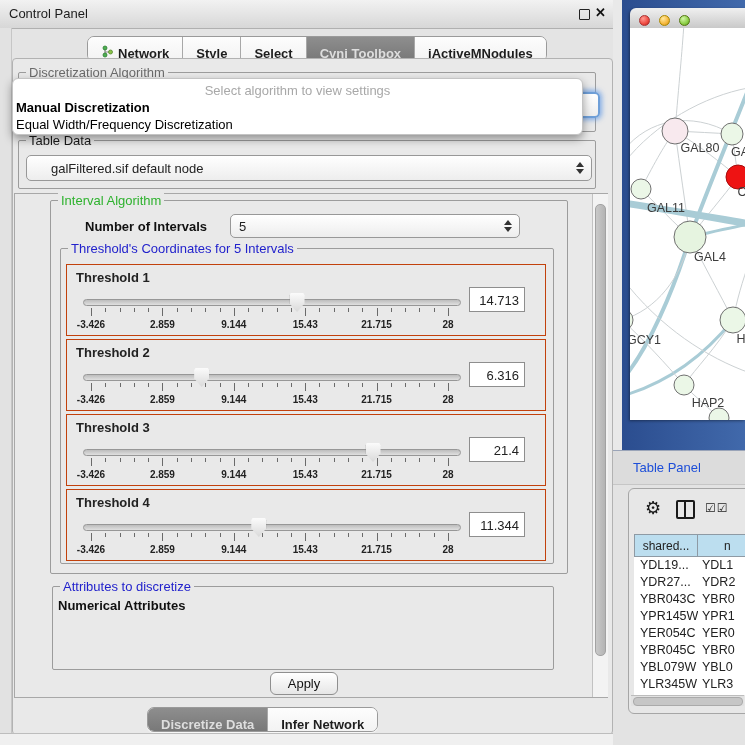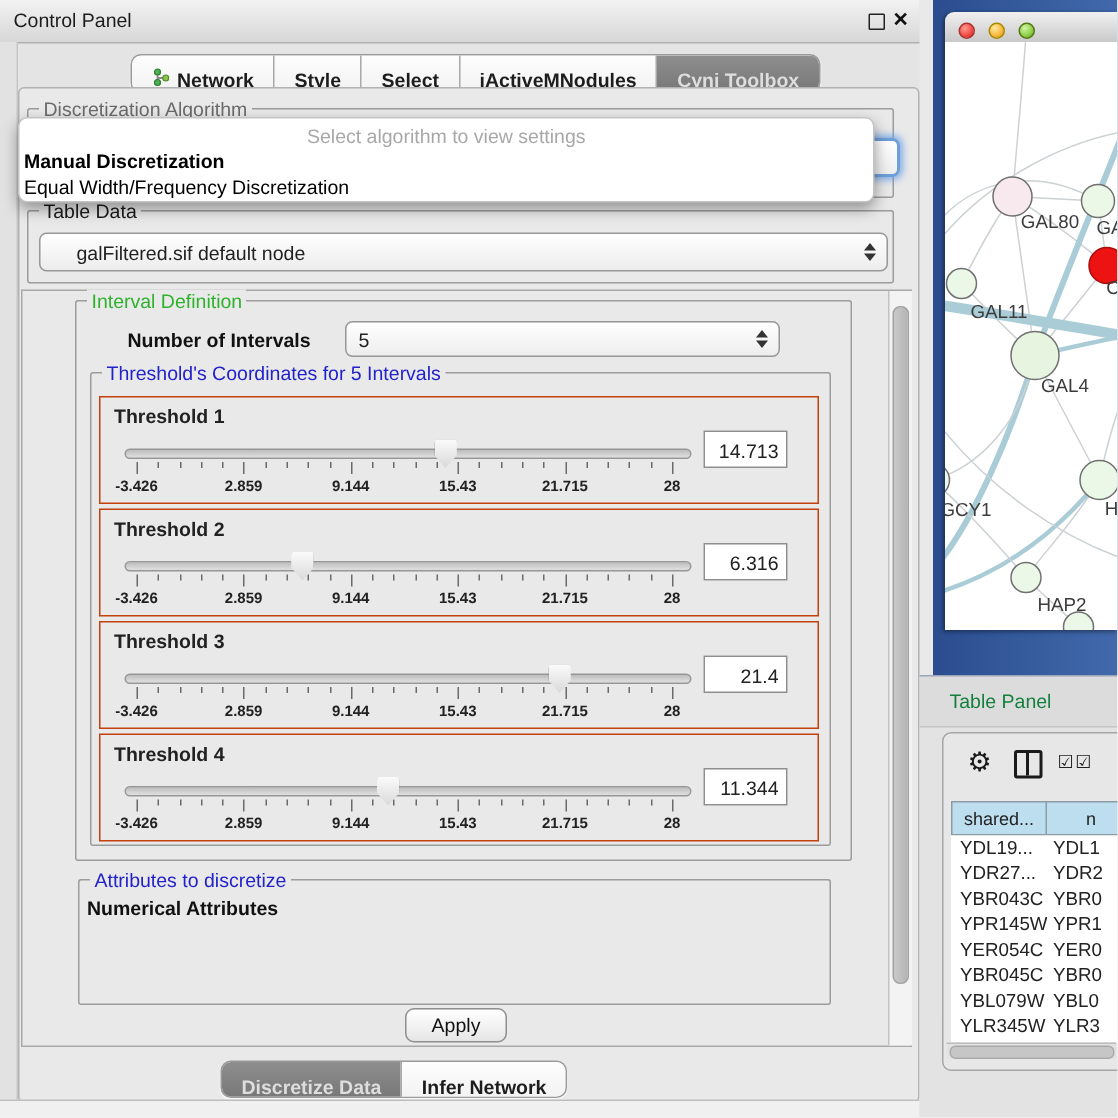--- a/index.html
+++ b/index.html
@@ -95,21 +95,21 @@
   .net-titlebar{position:absolute;left:0;top:0;width:115px;height:20px;background:linear-gradient(#f0f0f0,#c9c9c9);
                 border-bottom:1px solid #909090;}
   .tl{position:absolute;top:6.5px;width:11px;height:11px;border-radius:50%;box-sizing:border-box;}
   .tl.red{left:9px;background:radial-gradient(circle at 35% 30%,#ff9a92,#ee4b42 60%,#b71c14);border:1px solid #a33;}
   .tl.yellow{left:29px;background:radial-gradient(circle at 35% 30%,#ffe9a0,#f6b73c 60%,#c78a10);border:1px solid #a80;}
   .tl.green{left:49px;background:radial-gradient(circle at 35% 30%,#d2f5a8,#8ccf46 60%,#55941c);border:1px solid #571;}
   .net-view{position:absolute;left:0;top:20px;width:115px;height:392px;background:#ffffff;}
 
   .table-panel-bar{position:absolute;left:613px;top:450px;width:132px;height:33px;background:#dcdcdc;
                    border-top:1px solid #9aa4b8;border-bottom:1px solid #c6c6c6;}
-  .table-panel-bar .title{position:absolute;left:20px;top:9px;font-size:13px;color:#15803d;}
+  .table-panel-bar .title{position:absolute;left:20px;top:9px;font-size:13px;color:#1d4ed8;}
   .right-lower{position:absolute;left:613px;top:483px;width:132px;height:262px;background:#e3e3e3;}
   .browser{position:absolute;left:628px;top:488px;width:130px;height:224px;background:#e7e7e7;
            border:1px solid #a6a6a6;border-radius:6px 0 0 6px;}
   .gear{position:absolute;left:16px;top:8px;font-size:18px;color:#1a1a1a;}
   .colicon{position:absolute;left:47px;top:11px;width:15px;height:15px;border:2px solid #1a1a1a;border-radius:2px;}
   .colicon:after{content:"";position:absolute;left:6px;top:0;width:2px;height:15px;background:#1a1a1a;}
   .checks{position:absolute;left:76px;top:12px;font-size:12px;letter-spacing:1px;color:#222;}
   .thead{position:absolute;left:5px;top:45px;display:flex;}
   .thcell{height:23px;line-height:23px;background:#bcdeef;border:1px solid #8e9aa4;font-size:12px;text-align:center;
           box-sizing:border-box;white-space:nowrap;overflow:hidden;}
@@ -148,25 +148,25 @@
               <circle cx="9.5" cy="7" r="2" fill="#8bc34a" stroke="#558b2f" stroke-width="0.8"></circle>
             </svg></span>
           <span>Network</span>
         </div>
         <div class="seg-tab">
           <span>Style</span>
         </div>
         <div class="seg-tab">
           <span>Select</span>
         </div>
+        <div class="seg-tab sel">
+          <span>Cyni Toolbox</span>
+        </div>
         <div class="seg-tab">
           <span>jActiveMNodules</span>
-        </div>
-        <div class="seg-tab sel">
-          <span>Cyni Toolbox</span>
         </div>
       </div>
 
     <div class="content"></div>
 
     <div class="group" style="left:18px;top:72px;width:576px;height:58px;">
       <span class="gtitle black" style="color:#6b6b6b;">Discretization Algorithm</span>
     </div>
     <div class="combo focused" style="left:28px;top:92px;width:572px;height:26px;"></div>
 
@@ -180,21 +180,21 @@
           <span class="dn"></span>
         </span>
     </div>
 
     <div class="scrollpanel"></div>
     <div class="vscroll">
         <div class="thumb"></div>
       </div>
 
     <div class="group" style="left:50px;top:200px;width:516px;height:372px;">
-      <span class="gtitle green">Interval Definition</span>
+      <span class="gtitle green">Interval Algorithm</span>
     </div>
     <span class="lbl-bold abs" style="left:85px;top:219px;">Number of Intervals</span>
     <div class="combo" style="left:230px;top:214px;width:290px;height:24px;">
       <span>5</span>
       <span class="stepper">
           <span class="up"></span>
           <span class="dn"></span>
         </span>
     </div>
     <div class="group" style="left:60px;top:248px;width:492px;height:314px;">

